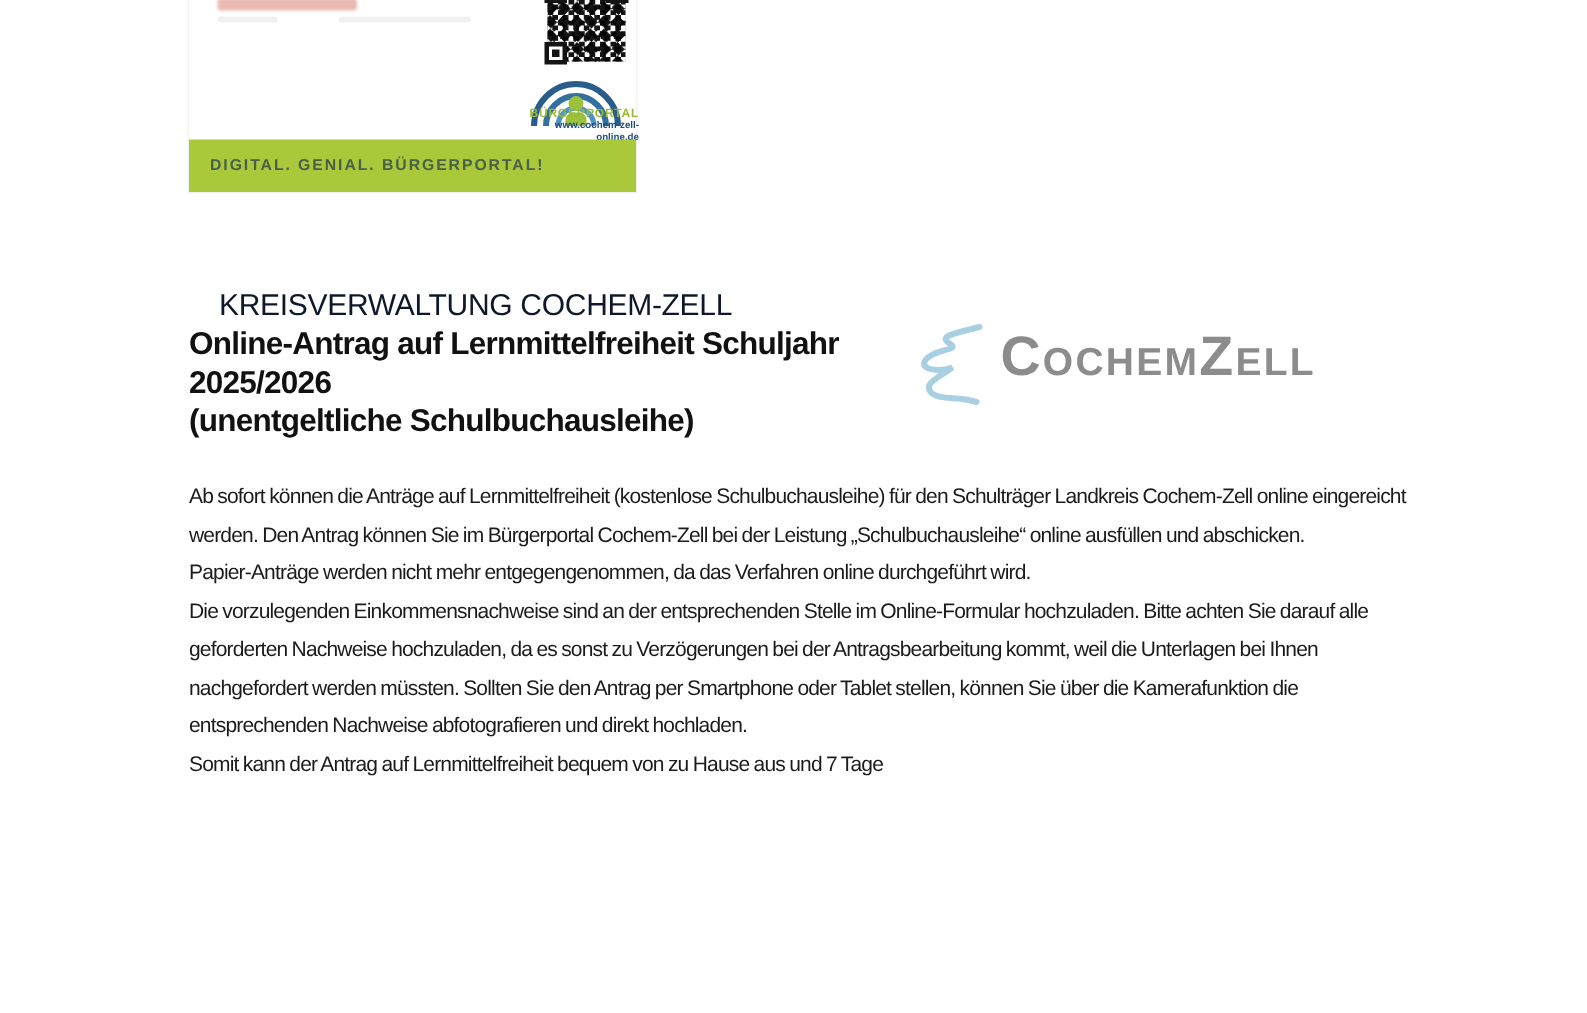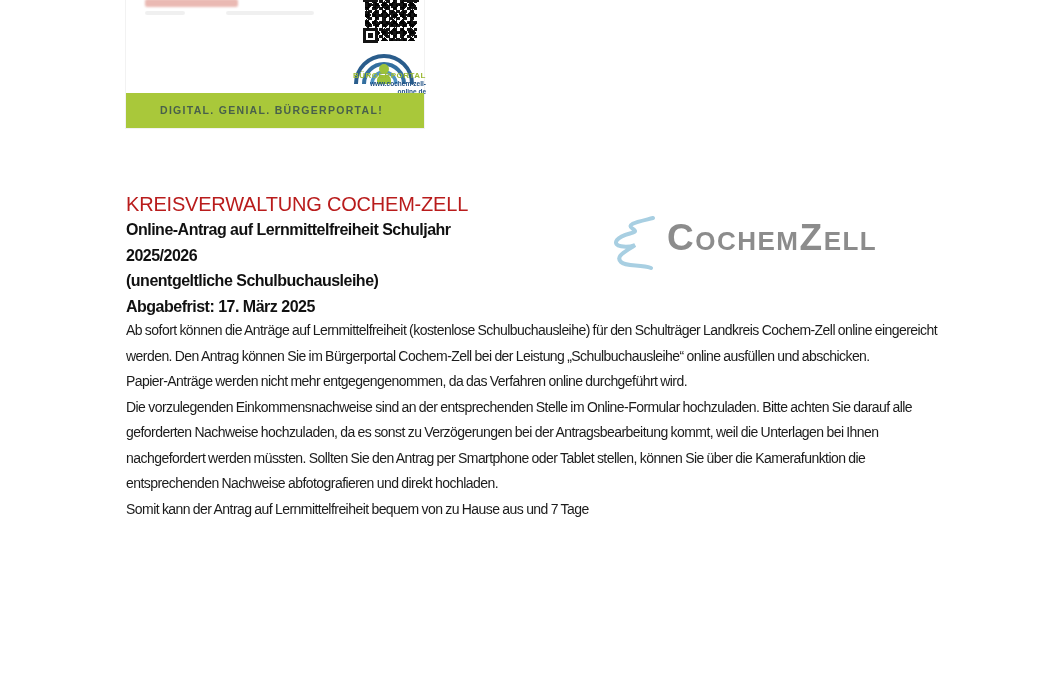--- a/index.html
+++ b/index.html
@@ -56,30 +56,30 @@
   }
   .bp-url{font-size:6.5px;font-weight:bold;color:#1d4e82;line-height:8px;}
 
   
   .banner{
     position:absolute;left:0;bottom:0;width:100%;height:35px;
     background:#a9c83a;
   }
   .banner-text{
     font-size:10.5px;font-weight:bold;color:#49604b;
-    letter-spacing:1.3px;line-height:35px;padding-left:34px;
+    letter-spacing:1.3px;line-height:35px;padding-left:14px;
   }
 
   
   .header{position:absolute;left:126px;top:191px;width:560px;}
   .eyebrow{
-    font-size:20px;color:#b91c1c;letter-spacing:-0.2px;line-height:26px;
+    font-size:20px;color:#0f172a;letter-spacing:-0.2px;line-height:26px;margin-left:20px;
   }
   .title-line{
-    font-size:16px;font-weight:bold;color:#111111;
+    font-size:21px;font-weight:bold;color:#111111;
     letter-spacing:-0.5px;line-height:25.6px;
   }
 
   
   .cz-logo{position:absolute;left:607px;top:210px;width:300px;height:62px;}
   .cz-squiggle{position:absolute;left:0;top:4px;}
   .cz-word{
     position:absolute;left:60px;top:8px;white-space:nowrap;
     color:#8c8c8c;font-weight:bold;letter-spacing:1.5px;
   }
@@ -124,21 +124,20 @@
   <div class="banner">
     <div class="banner-text">DIGITAL. GENIAL. BÜRGERPORTAL!</div>
   </div>
 </div>
 
 <div class="header">
   <div class="eyebrow">KREISVERWALTUNG COCHEM-ZELL</div>
   <div class="title-line">Online-Antrag auf Lernmittelfreiheit Schuljahr</div>
   <div class="title-line">2025/2026</div>
   <div class="title-line">(unentgeltliche Schulbuchausleihe)</div>
-  <div class="title-line">Abgabefrist: 17. März 2025</div>
 </div>
 
 <div class="cz-logo">
   <svg class="cz-squiggle" width="62" height="58" viewBox="0 0 62 58">
     <path d="M46,4 C30,8 18,10 26,15 C34,20 16,18 10,26 C5,33 20,34 28,31 C18,38 8,42 14,48 C19,53 34,50 44,54" stroke="#a8cfe2" stroke-width="4" fill="none" stroke-linecap="round"></path>
   </svg>
   <div class="cz-word">
     <span class="cz-big">C</span><span class="cz-small">OCHEM</span><span class="cz-big">Z</span><span class="cz-small">ELL</span>
   </div>
 </div>

